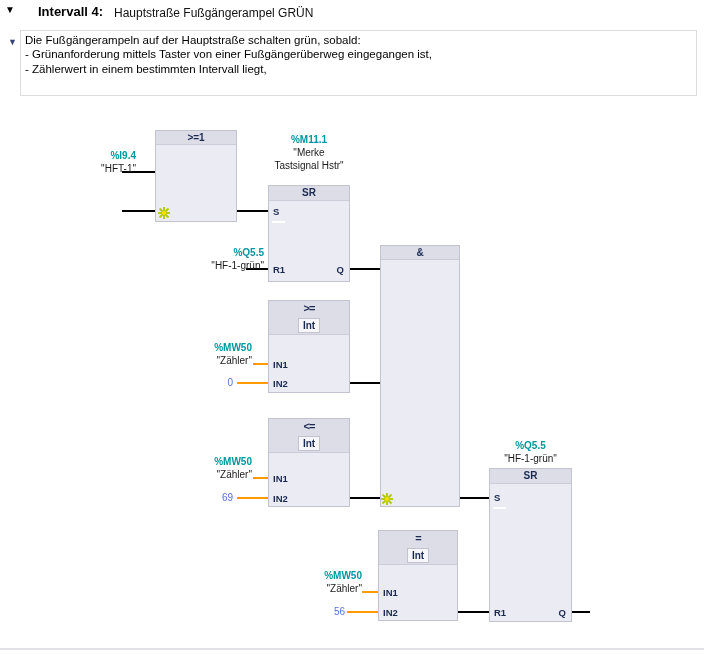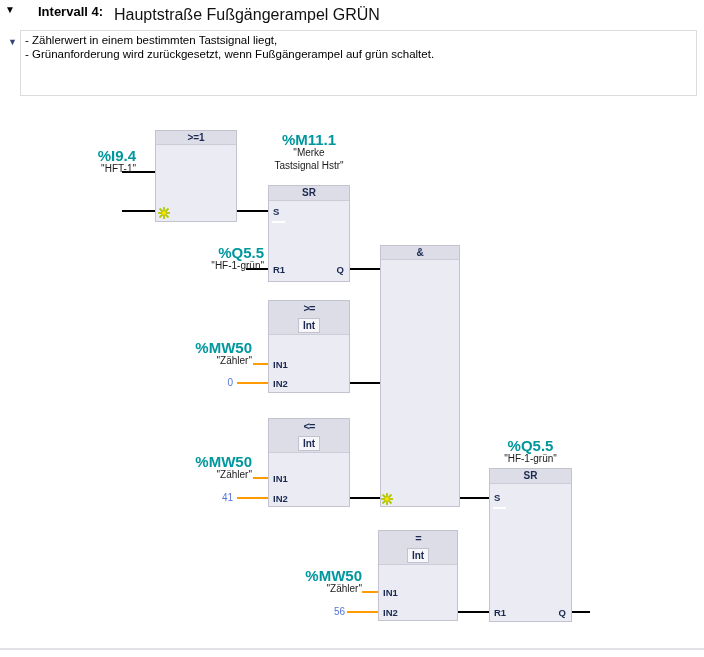--- a/index.html
+++ b/index.html
@@ -2,21 +2,21 @@
 <html><head>
 <meta charset="utf-8">
 <style>
   html,body{margin:0;padding:0;background:#fff;}
   body{font-family:"Liberation Sans", sans-serif;}
   #stage{position:relative;width:704px;height:657px;background:#fff;overflow:hidden;}
 
   
   .net-collapse{position:absolute;left:5px;top:4px;font-size:10px;color:#000;cursor:pointer;}
   .net-label{position:absolute;left:38px;top:4px;font-size:13px;font-weight:bold;color:#000;}
-  .net-title{position:absolute;left:114px;top:6px;font-size:16px;color:#111;text-align:right;}
+  .net-title{position:absolute;left:114px;top:6px;font-size:12px;color:#111;text-align:right;}
 
   
   .comment-box{position:absolute;left:20px;top:30px;width:677px;height:66px;background:#fff;
                border:1px solid #dcdcde;box-sizing:border-box;padding:2px 4px 0 4px;}
   .comment-collapse{position:absolute;left:8px;top:37px;font-size:9px;color:#33427a;cursor:pointer;}
   .comment-line{font-size:11.5px;line-height:14.3px;color:#000;white-space:nowrap;}
 
   
   .block{position:absolute;background:#ebecf3;border:1px solid #c2c3cf;box-sizing:border-box;}
   .bh{height:14px;line-height:14px;background:#dcdde7;border-bottom:1px solid #cbccd8;
@@ -30,42 +30,43 @@
   .pin.right{text-align:right;}
   .sdash{position:absolute;width:13px;height:2px;background:#fff;}
 
   
   .wire{position:absolute;height:2px;background:#000;}
   .wire.orange{background:#ff9b00;}
 
   
   .operand{position:absolute;width:120px;text-align:right;line-height:13px;cursor:text;}
   .operand.center{text-align:center;}
-  .addr{font-size:15px;font-weight:bold;color:#00979e;white-space:nowrap;}
+  .addr{font-size:10px;font-weight:bold;color:#00979e;white-space:nowrap;}
   .tag{font-size:10px;color:#1a1a1a;white-space:nowrap;}
   .constv{position:absolute;width:40px;text-align:right;font-size:10px;line-height:12px;
           color:#5873d7;cursor:text;}
 
   .star{position:absolute;width:12px;height:12px;}
 
   .bottom-sep{position:absolute;left:0;top:648px;width:704px;height:2px;background:#e2e2e6;}
 </style>
 </head>
 <body>
 
 <div id="stage">
 
   <div class="net-collapse">▼</div>
   <div class="net-label">Intervall 4:</div>
   <div class="net-title">Hauptstraße Fußgängerampel GRÜN</div>
 
   <div class="comment-collapse">▼</div>
   <div class="comment-box">
-    <div class="comment-line">- Zählerwert in einem bestimmten Tastsignal liegt,</div>
-    <div class="comment-line">- Grünanforderung wird zurückgesetzt, wenn Fußgängerampel auf grün schaltet.</div>
+    <div class="comment-line">Die Fußgängerampeln auf der Hauptstraße schalten grün, sobald:</div>
+    <div class="comment-line">- Grünanforderung mittels Taster von einer Fußgängerüberweg eingegangen ist,</div>
+    <div class="comment-line">- Zählerwert in einem bestimmten Intervall liegt,</div>
   </div>
 
   <div class="wire" style="left:122px;top:171px;width:33px"></div>
   <div class="wire" style="left:122px;top:210px;width:33px"></div>
   <div class="wire" style="left:237px;top:210px;width:31px"></div>
   <div class="wire" style="left:246px;top:268px;width:22px"></div>
   <div class="wire" style="left:350px;top:268px;width:30px"></div>
   <div class="wire orange" style="left:253px;top:363px;width:15px"></div>
   <div class="wire orange" style="left:237px;top:382px;width:31px"></div>
   <div class="wire" style="left:350px;top:382px;width:30px"></div>
@@ -148,21 +149,21 @@
   </div>
   <div class="operand" style="right:452px;top:341px">
     <div class="addr">%MW50</div>
     <div class="tag">"Zähler"</div>
   </div>
   <div class="constv" style="right:471px;top:377px">0</div>
   <div class="operand" style="right:452px;top:455px">
     <div class="addr">%MW50</div>
     <div class="tag">"Zähler"</div>
   </div>
-  <div class="constv" style="right:471px;top:492px">41</div>
+  <div class="constv" style="right:471px;top:492px">69</div>
   <div class="operand" style="right:342px;top:569px">
     <div class="addr">%MW50</div>
     <div class="tag">"Zähler"</div>
   </div>
   <div class="constv" style="right:359px;top:606px">56</div>
 
   <div class="star" style="left:158px;top:205px">
     <svg width="12" height="12" viewBox="0 0 12 12">
       <g stroke="#b3c800" stroke-width="1.8">
         <line x1="6" y1="0" x2="6" y2="12"></line>

